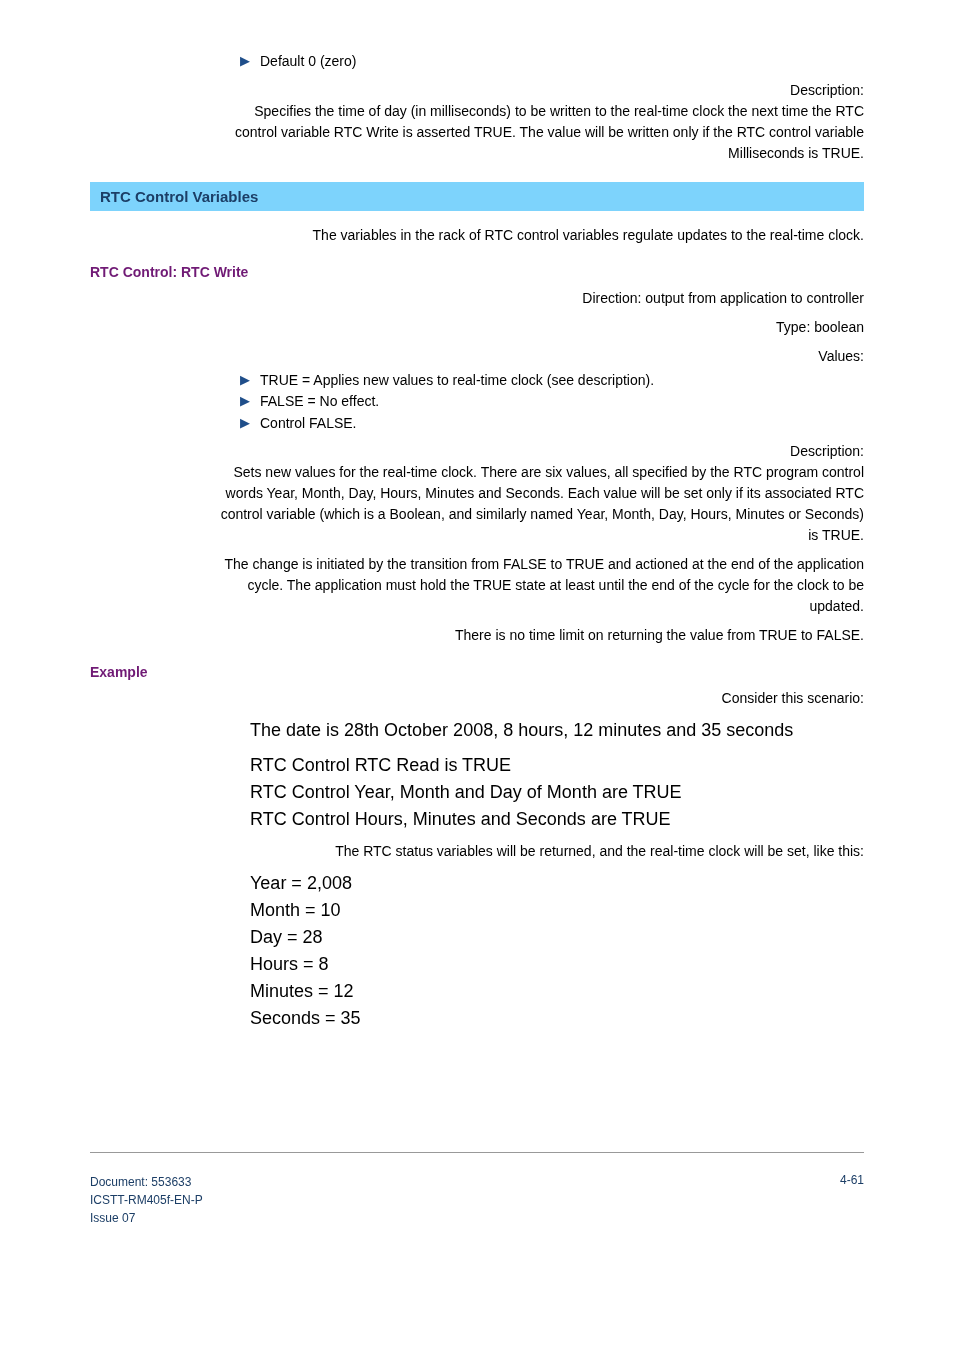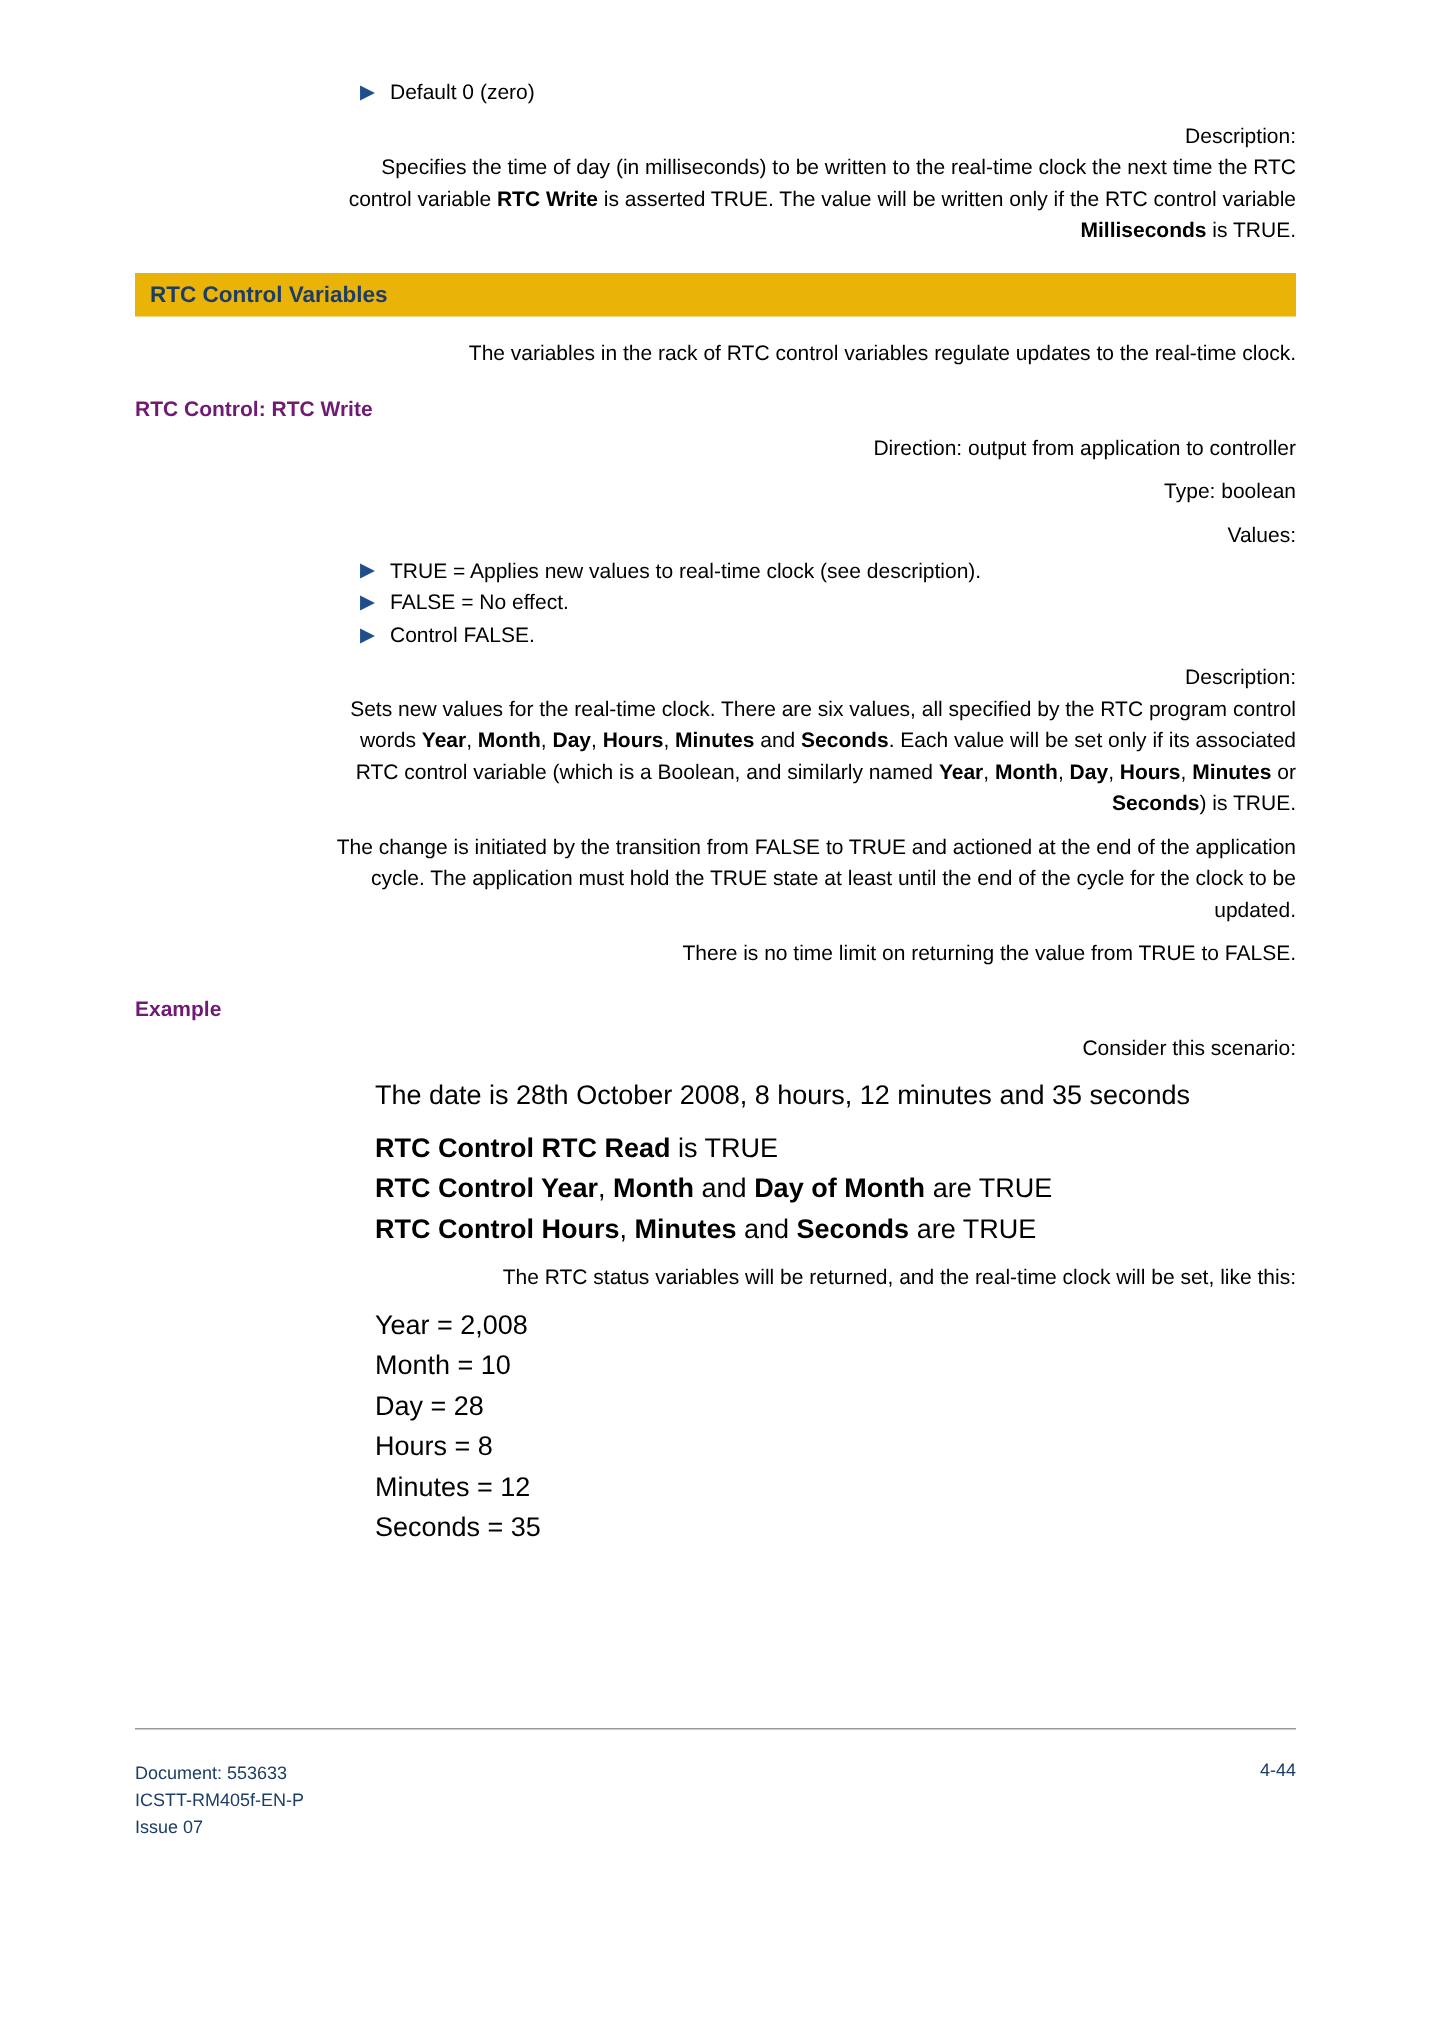--- a/index.html
+++ b/index.html
@@ -36,23 +36,23 @@
     margin: 8px 0 4px 130px;
     font-size: 14px;
     line-height: 1.5;
     text-align: right;
   }
   .indent-text {
     margin: 8px 0 4px 160px;
     font-size: 18px;
     line-height: 1.5;
   }
-  .bold { font-weight: bold; }
+  .bold { font-weight: normal; }
   .section-band {
-    background: #eab308;
+    background: #7dd3fc;
     margin: 18px 0 14px 0;
     padding: 6px 10px;
     font-size: 15px;
     font-weight: bold;
     color: #1c3e66;
   }
   .subhead {
     color: #701a75;
     font-weight: bold;
     font-size: 14px;
@@ -141,16 +141,16 @@
     <span>Minutes = 12</span><br>
     <span>Seconds = 35</span>
   </div>
 
   <div class="footer">
     <div class="footer-left">
       <span>Document: 553633</span><br>
       <span>ICSTT-RM405f-EN-P</span><br>
       <span>Issue 07</span>
     </div>
-    <div class="footer-right">4-44</div>
+    <div class="footer-right">4-61</div>
   </div>
 
 </div>
 
 </body></html>

